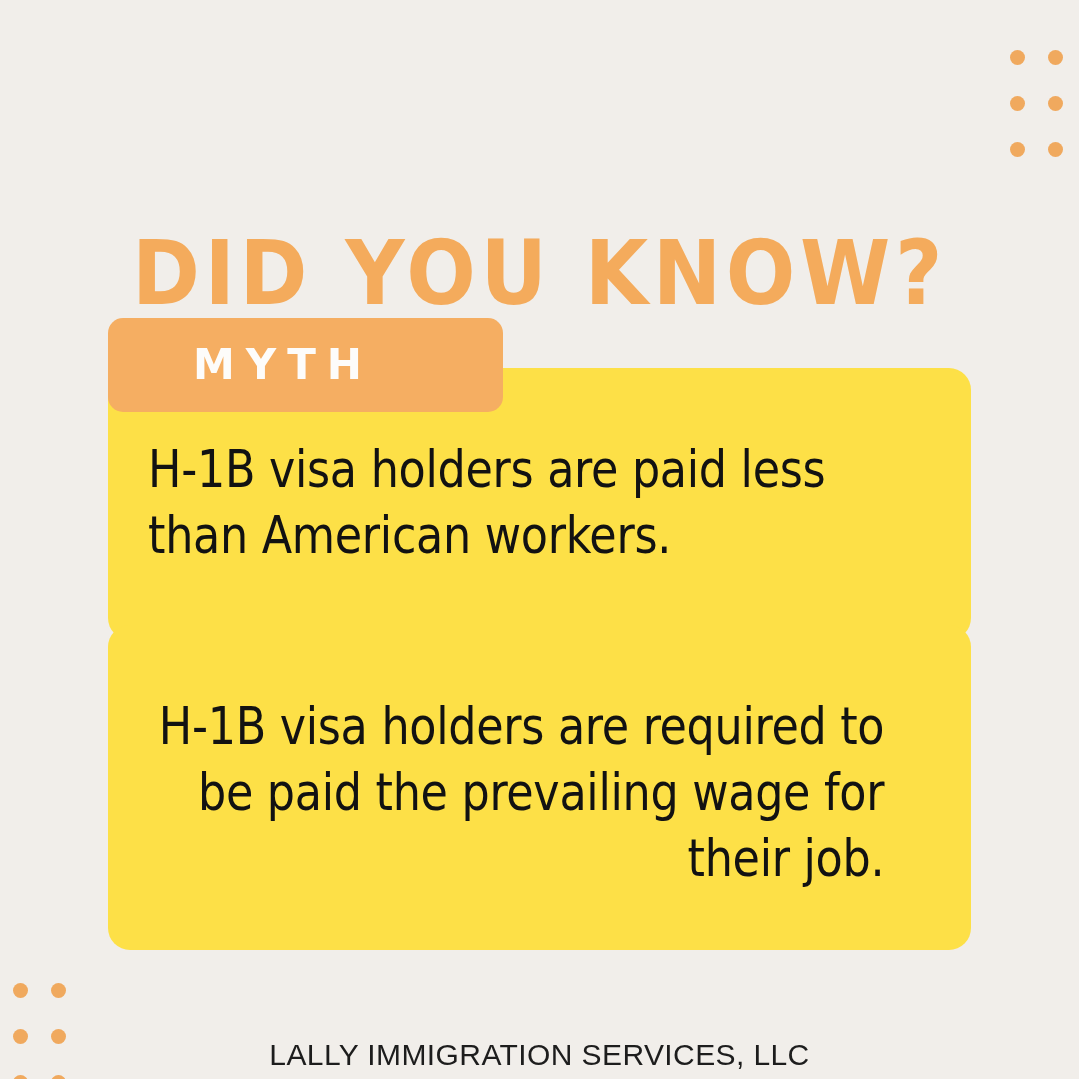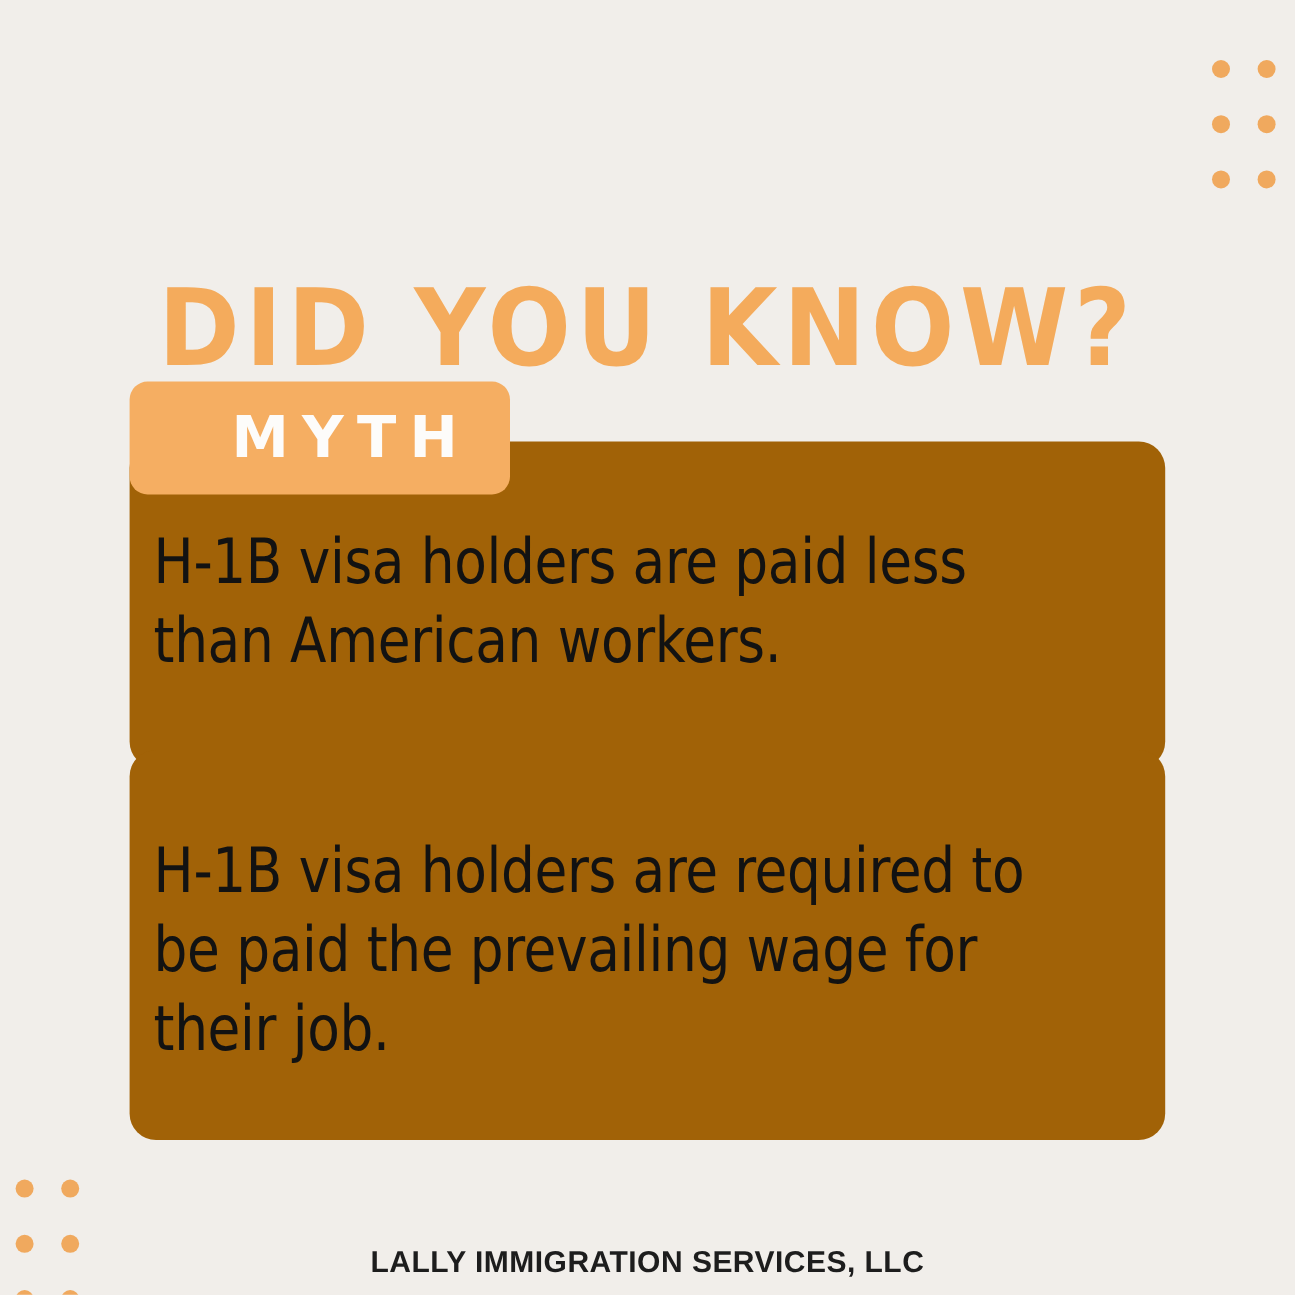--- a/index.html
+++ b/index.html
@@ -77,40 +77,40 @@
 
   .badge {
     position: relative;
     z-index: 2;
     display: inline-block;
     background: #f5ae62;
     border-radius: 15px;
     color: #fdfcfa;
     font-family: "DejaVu Sans", sans-serif;
     font-weight: 700;
-    font-size: 48px;
+    font-size: 42px;
     line-height: 42px;
     letter-spacing: 11px;
     padding: 26px 46px 26px 85px;
     box-sizing: border-box;
-    width: 317px;
+    width: 395px;
     text-align: left;
   }
 
   .card {
     position: relative;
     margin-top: -44px;
     z-index: 1;
-    background: #a16207;
+    background: #fde047;
     border-radius: 22px;
     box-sizing: border-box;
-    padding: 68px 48px 34px 20px;
+    padding: 68px 48px 34px 40px;
   }
   .card-myth { min-height: 272px; }
-  .card-fact { min-height: 325px; }
+  .card-fact { min-height: 325px; text-align: right; }
 
   .card-text {
     color: #121212;
     font-family: "DejaVu Sans Condensed", "DejaVu Sans", sans-serif;
     font-size: 52px;
     line-height: 66px;
     font-weight: 400;
     letter-spacing: -0.3px;
     transform: scaleX(0.95);
     transform-origin: left center;
@@ -119,23 +119,23 @@
 
   
   .footer {
     position: absolute;
     left: 0;
     top: 1006px;
     width: 1079px;
     text-align: center;
     color: #1d1d1d;
     font-family: "Liberation Sans", sans-serif;
-    font-size: 25px;
+    font-size: 30px;
     letter-spacing: 0.4px;
-    font-weight: 700;
+    font-weight: 400;
   }
 </style>
 </head>
 <body>
 
 <div id="poster">
 
   <div class="dot-grid top-right">
     <span class="dot"></span>
     <span class="dot"></span>

